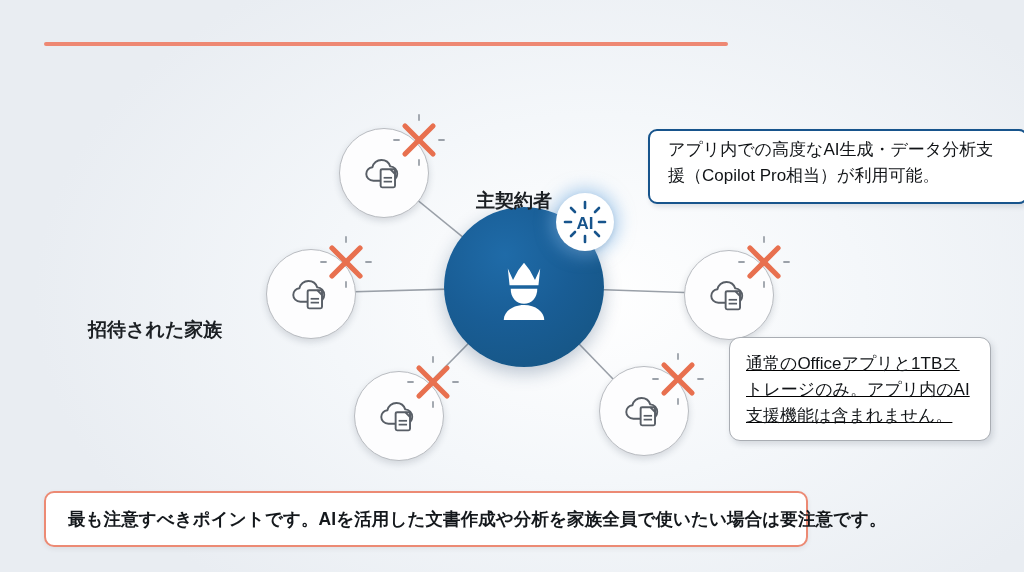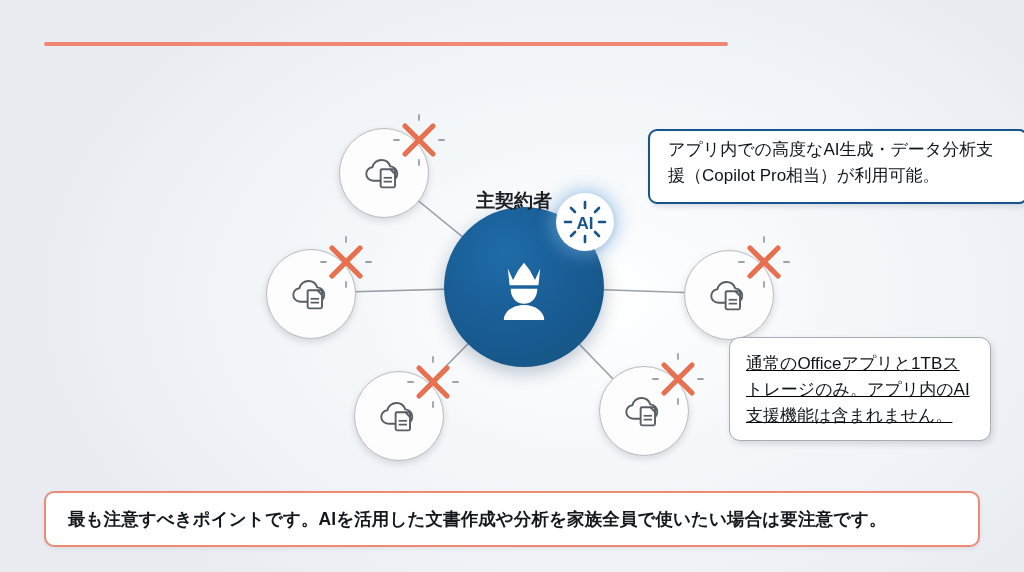--- a/index.html
+++ b/index.html
@@ -163,21 +163,21 @@
     line-height: 1.52;
     color: #101316;
     font-weight: 500;
   }
 
   
   #bottom-banner {
     position: absolute;
     left: 44px;
     top: 491px;
-    width: 936px;
+    width: 764px;
     height: 56px;
     box-sizing: border-box;
     background: #ffffff;
     border: 2.4px solid #ec8a74;
     border-radius: 10px;
     display: flex;
     align-items: center;
     padding-left: 22px;
     box-shadow: 0 2px 5px rgba(60,50,50,0.08);
   }
@@ -338,20 +338,21 @@
           <line x1="13" y1="13" x2="17" y2="17"></line>
           <line x1="37" y1="37" x2="41" y2="41"></line>
           <line x1="13" y1="41" x2="17" y2="37"></line>
           <line x1="37" y1="17" x2="41" y2="13"></line>
         </g>
         <text x="27" y="34" text-anchor="middle" font-family="Liberation Sans, sans-serif" font-size="17" font-weight="bold" fill="#17548c">AI</text>
       </svg>
     </div>
 
     <div class="diagram-label" id="label-owner">主契約者</div>
+    <div class="diagram-label" id="label-family">招待された家族</div>
   </div>
 
   <div class="callout" id="callout-owner">
     <div class="callout-text">アプリ内での高度なAI生成・データ分析支援（Copilot Pro相当）が利用可能。</div>
   </div>
 
   <div class="callout" id="callout-member">
     <div class="callout-text">通常のOfficeアプリと1TBストレージのみ。アプリ内のAI支援機能は含まれません。</div>
   </div>
 

